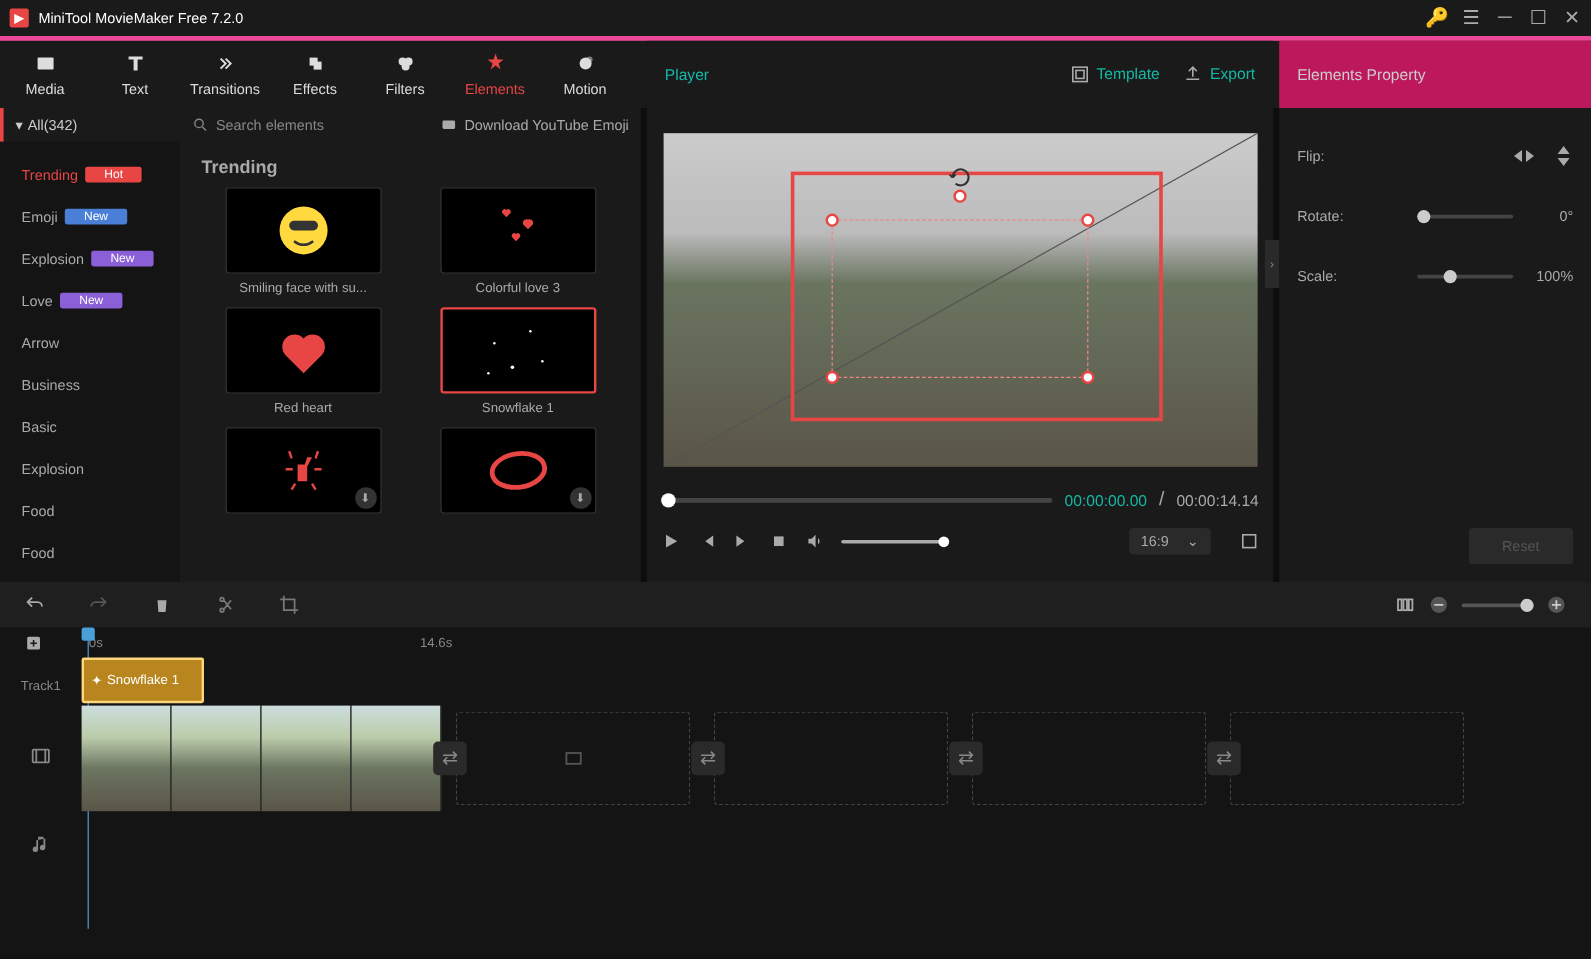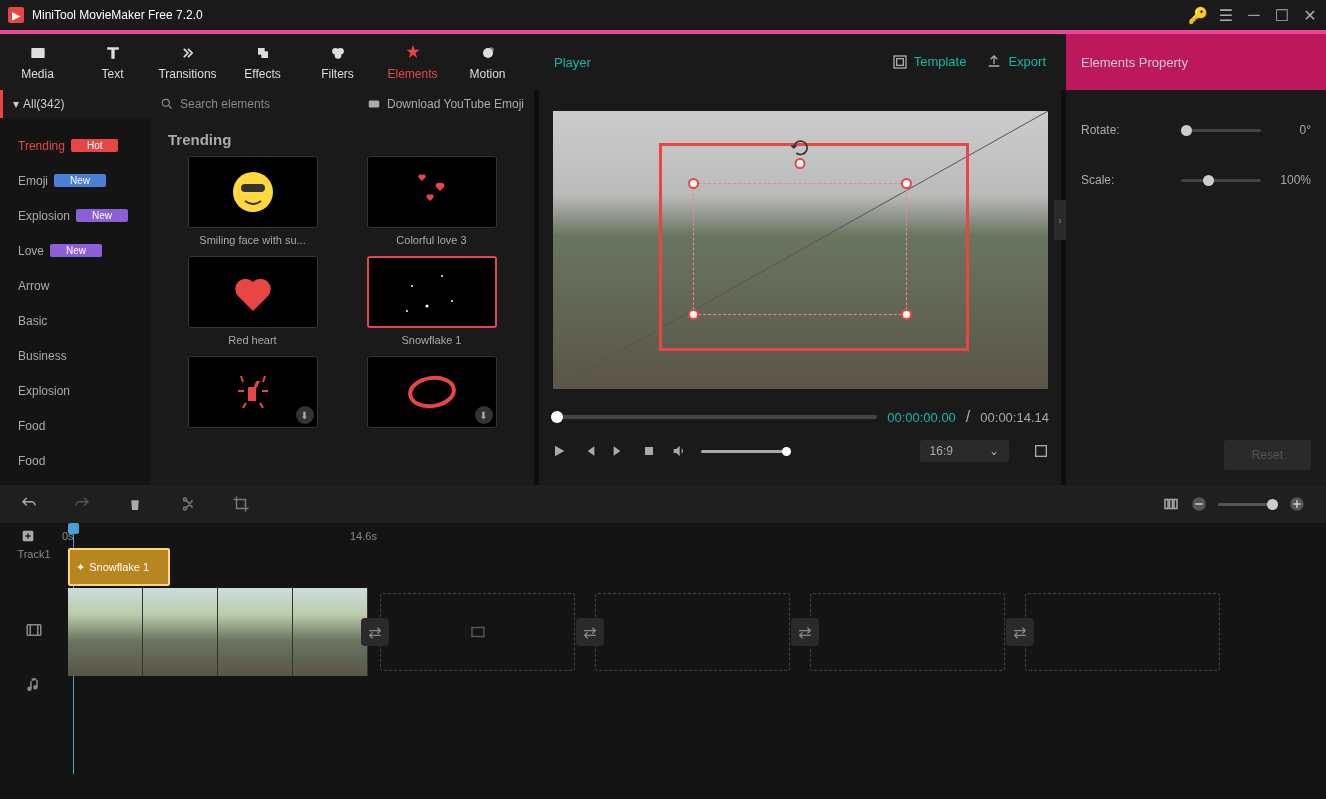--- a/index.html
+++ b/index.html
@@ -48,39 +48,39 @@
 .handle{position:absolute;width:11px;height:11px;background:#fff;border:2px solid #e84545;border-radius:50%}
 .diag{position:absolute;left:0;top:0;width:100%;height:100%}
 .seek-row{display:flex;align-items:center;padding:8px 12px;gap:10px}
 .seekbar{flex:1;height:4px;background:#444;border-radius:2px;position:relative}
 .seekhead{position:absolute;left:0;top:-4px;width:12px;height:12px;background:#fff;border-radius:50%}
 .time-cur{color:#14b8a6;font-size:13px}.time-tot{color:#aaa;font-size:13px}
 .ctrl-row{display:flex;align-items:center;padding:6px 12px;gap:14px;color:#aaa}
 .ctrl-row svg{width:16px;height:16px;cursor:pointer}
 .volbar{width:90px;height:3px;background:#aaa;border-radius:2px;position:relative}
 .volhead{position:absolute;right:0;top:-3px;width:9px;height:9px;background:#fff;border-radius:50%}
-.aspect{margin-left:auto;background:#2a2a2a;padding:4px 10px;border-radius:3px;font-size:12px;display:flex;align-items:center;gap:36px;cursor:pointer}
+.aspect{margin-left:auto;background:#2a2a2a;padding:4px 10px;border-radius:3px;font-size:12px;display:flex;align-items:center;gap:15px;cursor:pointer}
 .prop-panel{width:260px;background:#1a1a1a;padding:15px}
 .prop-row{display:flex;align-items:center;justify-content:space-between;height:50px;font-size:12px;color:#aaa}
 .prop-ctrls{display:flex;align-items:center;gap:15px}
 .slider{width:80px;height:3px;background:#444;border-radius:2px;position:relative}
 .slider-head{position:absolute;left:0;top:-4px;width:11px;height:11px;background:#ccc;border-radius:50%}
 .flip-btn{cursor:pointer}
 .reset-btn{position:absolute;bottom:15px;right:15px;background:#2a2a2a;color:#555;padding:8px 28px;font-size:12px;border:none;border-radius:3px}
 .timeline{height:314px;background:#141414}
 .tl-toolbar{height:38px;display:flex;align-items:center;padding:0 20px;gap:35px;color:#777;background:#1f1f1f}
 .tl-toolbar svg{width:18px;height:18px;cursor:pointer}
 .zoom-ctrls{margin-left:auto;display:flex;align-items:center;gap:10px}
 .zoombar{width:60px;height:3px;background:#555;border-radius:2px;position:relative}
 .zoomhead{position:absolute;right:0;top:-4px;width:11px;height:11px;background:#ccc;border-radius:50%}
 .tl-ruler{height:25px;display:flex;align-items:center;padding:0 20px;font-size:11px;color:#888;position:relative}
 .playhead{position:absolute;left:68px;top:0;width:11px;height:11px;background:#4a9fd8;border-radius:2px}
 .playhead::after{content:'';position:absolute;left:5px;top:11px;width:1px;height:240px;background:#4a9fd8}
 .ruler-mark{position:absolute}
-.tl-row{height:48px;display:flex;}
+.tl-row{height:48px;display:flex;align-items:center}
 .row-label{width:68px;text-align:center;font-size:11px;color:#888}
 .tl-tracks{position:relative}
 .elem-clip{position:absolute;left:68px;top:0;height:38px;width:102px;background:#b8851f;border:2px solid #ffd77a;border-radius:2px;display:flex;align-items:center;padding:0 6px;font-size:11px;color:#fff;gap:4px}
 .vid-track-row{height:88px;display:flex;align-items:center}
 .vid-thumbs{position:absolute;left:68px;top:0;height:88px;width:300px;display:flex}
 .vt{flex:1;background:linear-gradient(180deg,#cdd 0%,#bca 30%,#6a7560 60%,#5a5548 100%);border-right:1px solid #333}
 .slot-row{position:absolute;left:380px;top:5px;display:flex;gap:20px}
 .slot{width:195px;height:78px;border:1px dashed #444;border-radius:3px;display:flex;align-items:center;justify-content:center;position:relative}
 .slot-btn{position:absolute;left:-20px;width:28px;height:28px;background:#2a2a2a;border-radius:4px;display:flex;align-items:center;justify-content:center;cursor:pointer;color:#888}
 .audio-label{width:68px;text-align:center}
@@ -196,24 +196,24 @@
           <span class="badge b-new2">New</span>
         </div>
         <div class="cat-item">
           <span>Love</span>
           <span class="badge b-new2">New</span>
         </div>
         <div class="cat-item">
           <span>Arrow</span>
         </div>
         <div class="cat-item">
+          <span>Business</span>
+        </div>
+        <div class="cat-item">
           <span>Basic</span>
-        </div>
-        <div class="cat-item">
-          <span>Business</span>
         </div>
         <div class="cat-item">
           <span>Explosion</span>
         </div>
         <div class="cat-item">
           <span>Food</span>
         </div>
         <div class="cat-item">
           <span>Food</span>
         </div>
@@ -353,20 +353,31 @@
           <span>⌄</span>
         </div>
       <svg viewBox="0 0 24 24" fill="none" stroke="#aaa" stroke-width="2" style="margin-left:10px">
           <rect x="4" y="4" width="16" height="16"></rect>
         </svg>
     </div>
   </div>
 
   <div class="prop-panel">
     <div class="prop-row">
+      <span>Flip:</span>
+      <div class="prop-ctrls">
+        <svg width="20" height="16" viewBox="0 0 24 16" fill="#aaa" class="flip-btn">
+            <path d="M10 2v12L2 8zM14 2v12l8-6z"></path>
+          </svg>
+        <svg width="16" height="20" viewBox="0 0 16 24" fill="#aaa" class="flip-btn">
+            <path d="M2 10h12L8 2zM2 14h12l-6 8z"></path>
+          </svg>
+      </div>
+    </div>
+    <div class="prop-row">
       <span>Rotate:</span>
       <div class="prop-ctrls">
         <div class="slider">
             <div class="slider-head"></div>
           </div>
         <span style="width:35px;text-align:right">0°</span>
       </div>
     </div>
     <div class="prop-row">
       <span>Scale:</span>
@@ -417,21 +428,21 @@
           <circle cx="12" cy="12" r="9" fill="#555"></circle>
           <path d="M7 12h10M12 7v10" stroke="#ccc" stroke-width="2"></path>
         </svg>
     </div>
   </div>
   <div class="tl-ruler">
     <svg width="16" height="16" viewBox="0 0 24 24" fill="#aaa" style="margin-right:30px">
         <rect x="4" y="4" width="16" height="16" rx="2"></rect>
         <path d="M8 12h8M12 8v8" stroke="#1a1a1a" stroke-width="2"></path>
       </svg>
-    <span class="ruler-mark" style="left:62px">0s</span>
+    <span class="ruler-mark" style="left:74px">0s</span>
     <span class="ruler-mark" style="left:350px">14.6s</span>
     <div class="playhead"></div>
   </div>
   <div class="tl-tracks">
     <div class="tl-row">
       <div class="row-label">Track1</div>
     </div>
     <div class="elem-clip">
       <span>✦</span>
         <span>Snowflake 1</span>

